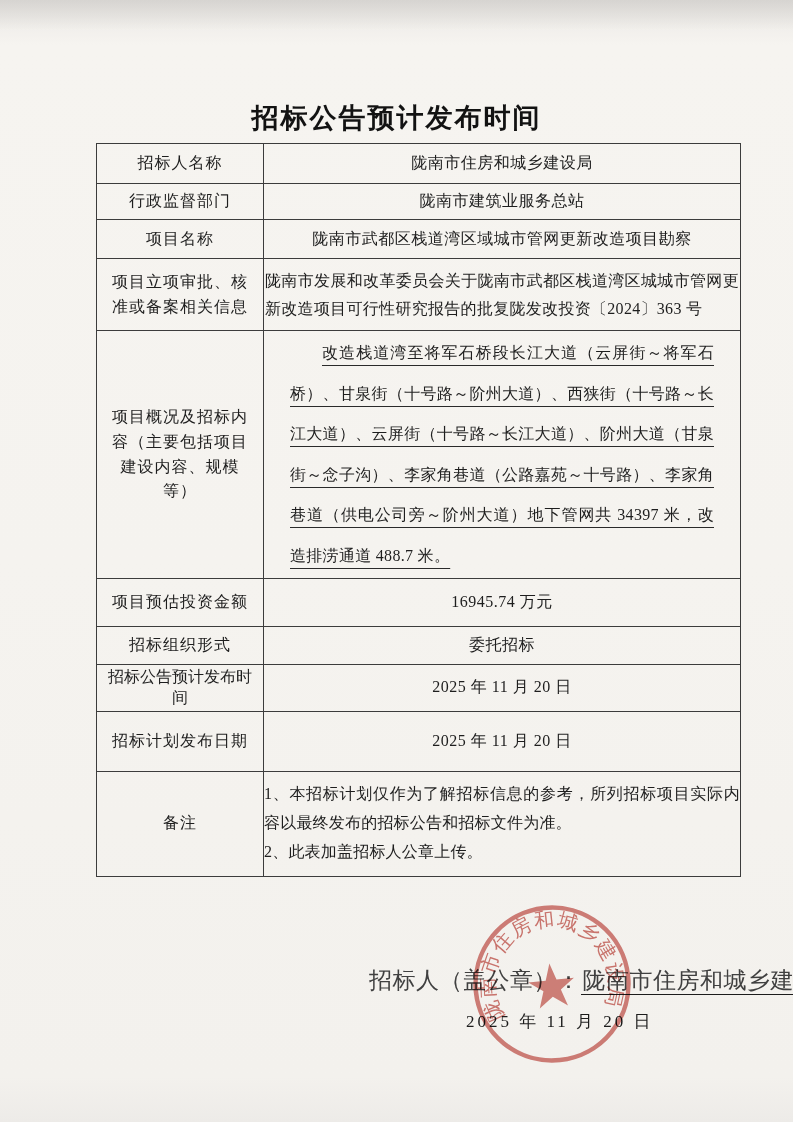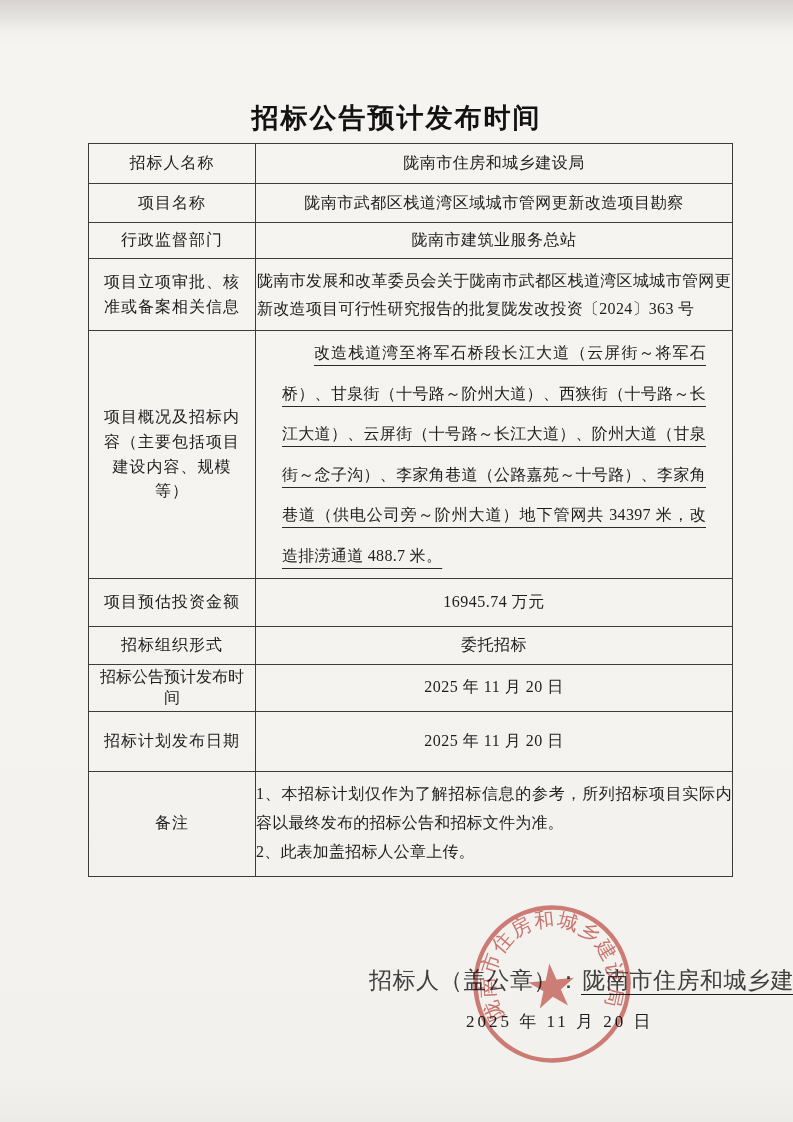--- a/index.html
+++ b/index.html
@@ -10,21 +10,21 @@
     color:#222;
   }
   .scan-shade{position:absolute;top:0;left:0;width:793px;height:30px;
     background:linear-gradient(180deg,rgba(180,177,173,.35),rgba(246,244,240,0));pointer-events:none;}
   .page-title{
     position:absolute;top:100px;left:0;width:793px;text-align:center;
     font-family:"Liberation Sans","DejaVu Sans",sans-serif;
     font-weight:bold;font-size:27px;letter-spacing:2px;color:#121212;
   }
   table.doc{
-    position:absolute;left:88px;top:143px;width:644px;
+    position:absolute;left:96px;top:143px;width:644px;
     border-collapse:collapse;table-layout:fixed;
   }
   table.doc td{
     border:1px solid #3c3c3c;vertical-align:middle;
     font-size:16px;color:#1e1e1e;overflow:hidden;
   }
   td.lbl{text-align:center;padding:2px 10px;letter-spacing:1px;line-height:1.55;}
   td.val{text-align:center;padding:2px 12px;letter-spacing:.5px;}
   td.val-left{text-align:justify;padding:4px 1px;line-height:1.7;letter-spacing:.3px;}
   td.overview{
@@ -56,27 +56,27 @@
 <table class="doc">
   <colgroup>
       <col style="width:167px">
       <col style="width:477px">
     </colgroup>
   <tbody>
       <tr style="height:40px">
     <td class="lbl">招标人名称</td>
     <td class="val">陇南市住房和城乡建设局</td>
   </tr>
+  <tr style="height:36px">
+    <td class="lbl">行政监督部门</td>
+    <td class="val">陇南市建筑业服务总站</td>
+  </tr>
   <tr style="height:39px">
     <td class="lbl">项目名称</td>
     <td class="val">陇南市武都区栈道湾区域城市管网更新改造项目勘察</td>
-  </tr>
-  <tr style="height:36px">
-    <td class="lbl">行政监督部门</td>
-    <td class="val">陇南市建筑业服务总站</td>
   </tr>
   <tr style="height:72px">
     <td class="lbl">项目立项审批、核准或备案相关信息</td>
     <td class="val-left">陇南市发展和改革委员会关于陇南市武都区栈道湾区城城市管网更新改造项目可行性研究报告的批复陇发改投资〔2024〕363 号</td>
   </tr>
   <tr style="height:208px">
     <td class="lbl">项目概况及招标内容（主要包括项目建设内容、规模等）</td>
     <td class="overview">
       <span class="overview-text">改造栈道湾至将军石桥段长江大道（云屏街～将军石桥）、甘泉街（十号路～阶州大道）、西狭街（十号路～长江大道）、云屏街（十号路～长江大道）、阶州大道（甘泉街～念子沟）、李家角巷道（公路嘉苑～十号路）、李家角巷道（供电公司旁～阶州大道）地下管网共 34397 米，改造排涝通道 488.7 米。</span>
     </td>

